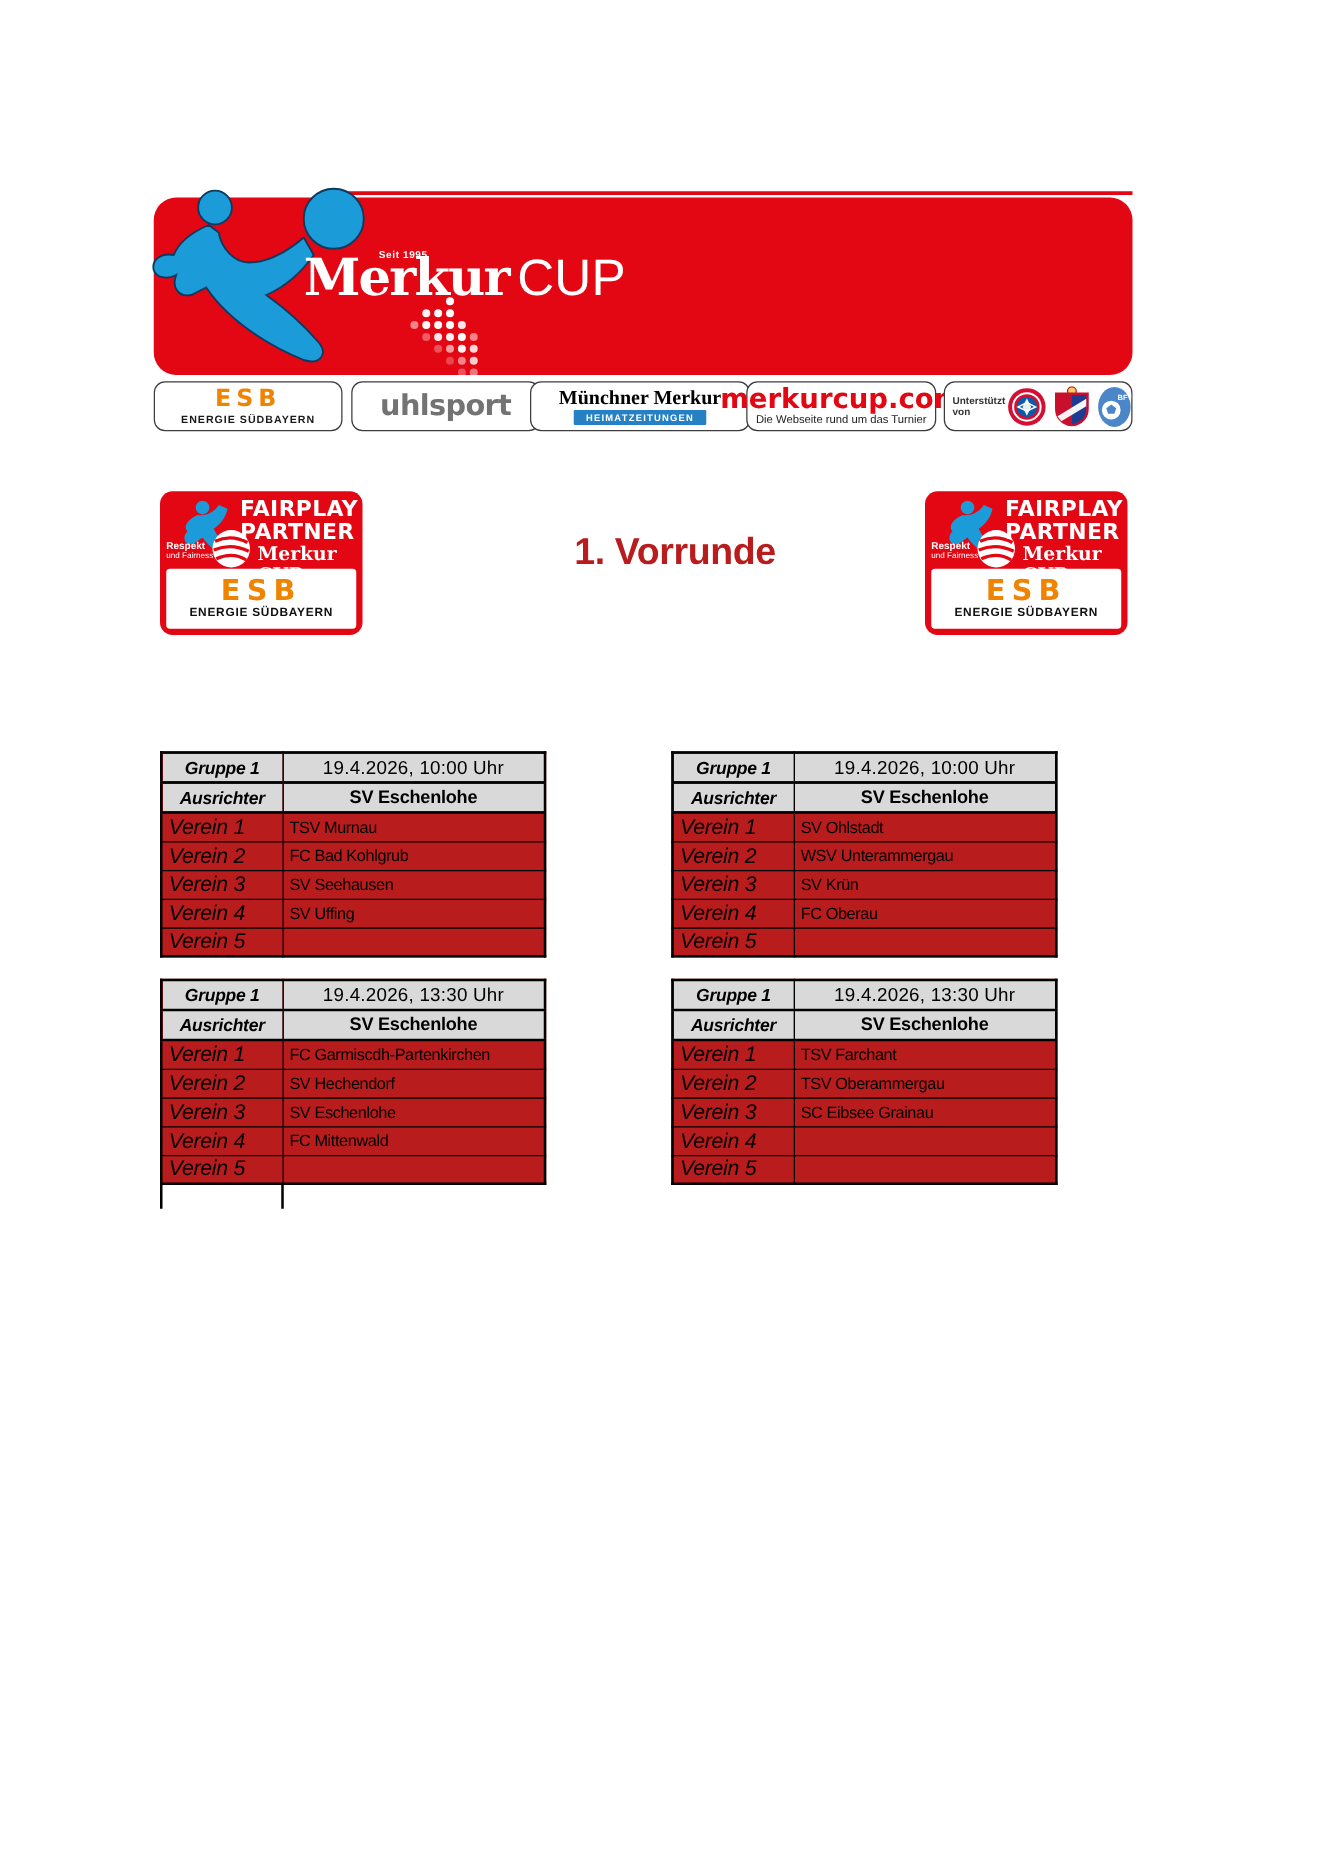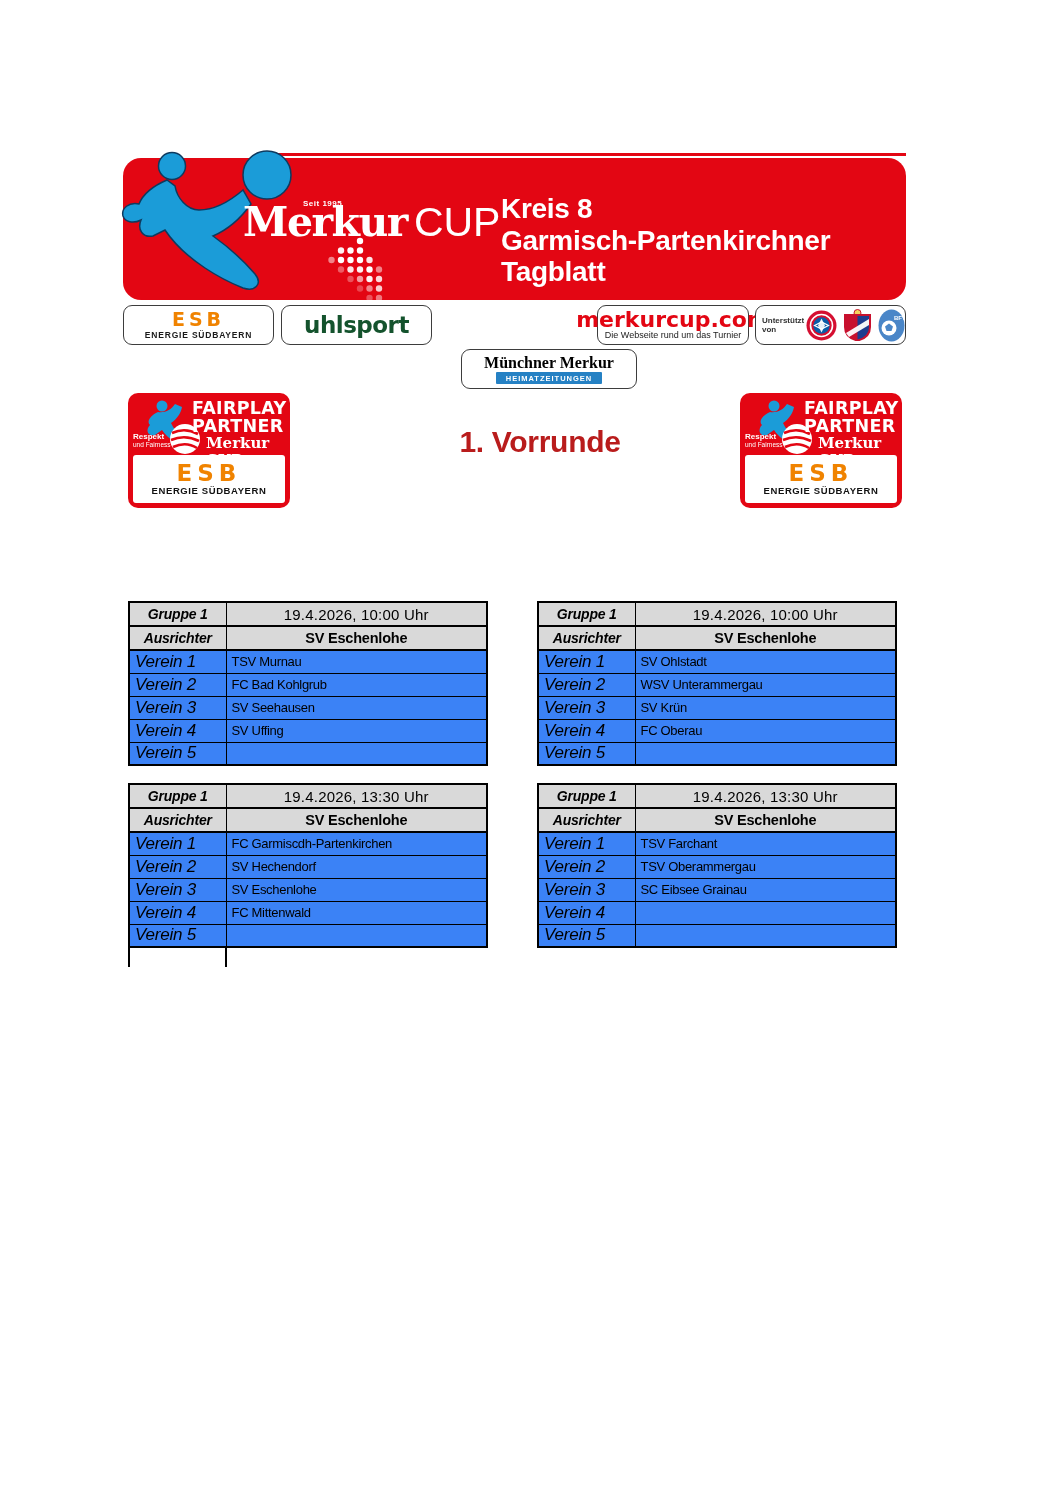--- a/index.html
+++ b/index.html
@@ -15,21 +15,21 @@
   .brand-merkur { font-family:"DejaVu Serif", serif; font-weight:bold; font-size:41px; letter-spacing:-1.5px; }
   .brand-cup { font-family:"Liberation Sans", sans-serif; font-weight:400; font-size:41px; margin-left:7px; }
   .brand-dots { position:absolute; left:322px; top:236px; width:80px; height:70px; }
   .region { position:absolute; left:501px; top:193px; color:#fff; font-weight:bold; font-size:28px; line-height:31.5px; letter-spacing:-.3px; }
 
   
   .sponsor-box { position:absolute; top:305px; height:40px; background:#fff; border:1.6px solid #3d3d3d; border-radius:9px;
                  display:flex; flex-direction:column; align-items:center; justify-content:center; }
   .esb-word { color:#f08300; font-weight:900; font-size:19px; letter-spacing:4px; line-height:19px; font-family:"DejaVu Sans", sans-serif; }
   .esb-sub { color:#1a1a1a; font-weight:bold; font-size:8.5px; letter-spacing:.8px; margin-top:1px; }
-  .uhl-word { color:#14532d; font-weight:900; font-size:23px; letter-spacing:-.5px; font-family:"DejaVu Sans", sans-serif; }
+  .uhl-word { color:#737373; font-weight:900; font-size:23px; letter-spacing:-.5px; font-family:"DejaVu Sans", sans-serif; }
   .mm-title { color:#000; font-family:"Liberation Serif", serif; font-weight:bold; font-size:16px; line-height:17px; }
   .mm-bar { background:#2581c4; color:#fff; font-weight:bold; font-size:7.5px; letter-spacing:1px; padding:1.5px 10px; margin-top:1px; border-radius:1px; }
   .mc-title { color:#e30613; font-weight:900; font-size:22px; line-height:18px; font-family:"DejaVu Sans", sans-serif; }
   .mc-sub { color:#222; font-size:9px; margin-top:1px; }
   .support-box { flex-direction:row !important; justify-content:flex-start !important; padding:16px 6px; }
   .support-label { font-size:8px; font-weight:bold; color:#333; line-height:9px; width:40px; }
   .club-logos { display:flex; gap:6px; align-items:center; margin-left:4px; }
 
   
   .fairplay { position:absolute; top:393px; width:162px; height:115px; background:#e30613; border-radius:10px; }
@@ -44,21 +44,21 @@
   .fp-panel { position:absolute; left:5px; right:5px; top:62px; bottom:5px; background:#fff; border-radius:3px;
               display:flex; flex-direction:column; align-items:center; justify-content:center; }
   .fp-esb { color:#f08300; font-weight:900; font-size:23px; letter-spacing:5px; line-height:22px; font-family:"DejaVu Sans", sans-serif; }
   .fp-esb-sub { color:#111; font-weight:bold; font-size:9.5px; letter-spacing:.6px; margin-top:1px; }
 
   
   .round-title { position:absolute; left:380px; top:425px; width:320px; text-align:center;
                  font-size:30px; font-weight:bold; color:#b91c1c; letter-spacing:-.3px; }
 
   
-  table.grp { position:absolute; border-collapse:collapse; table-layout:fixed; width:360px; background:#3b82f6; border:2.5px solid #000; }
+  table.grp { position:absolute; border-collapse:collapse; table-layout:fixed; width:309px; background:#b91c1c; border:2.5px solid #000; }
   table.grp td { border:1.6px solid #000; vertical-align:middle; overflow:hidden; white-space:nowrap; }
   table.grp tr.hd td { background:#d9d9d9; border-bottom-width:2.5px; height:24px; }
   table.grp tr.bd td { height:23px; }
   td.c-label { width:97px; }
   .cell-group, .cell-hostlabel { font-weight:bold; font-style:italic; font-size:14px; text-align:center; letter-spacing:-.2px; }
   .cell-date { font-size:15px; text-align:center; letter-spacing:.2px; }
   .cell-host { font-weight:bold; font-size:14.5px; text-align:center; letter-spacing:-.2px; }
   .cell-verein { font-style:italic; font-size:17px; padding-left:5px; letter-spacing:-.2px; }
   .cell-team { font-size:13px; padding-left:5px; letter-spacing:-.3px; }
   .t1 { left:128px; top:601px; } .t2 { left:537px; top:601px; }
@@ -109,34 +109,29 @@
         <circle cx="47.5" cy="43" r="3.2" opacity=".95"></circle>
         <circle cx="57" cy="43" r="3.2" opacity=".85"></circle>
       <circle cx="38" cy="52.5" r="3.2" opacity=".25"></circle>
         <circle cx="47.5" cy="52.5" r="3.2" opacity=".5"></circle>
         <circle cx="57" cy="52.5" r="3.2" opacity=".8"></circle>
       <circle cx="47.5" cy="62" r="3.2" opacity=".3"></circle>
         <circle cx="57" cy="62" r="3.2" opacity=".45"></circle>
     </g>
   </svg>
 
-  <div class="region">
-    <div>Kreis 8</div>
-    <div>Garmisch-Partenkirchner</div>
-    <div>Tagblatt</div>
-  </div>
 
   <div class="sponsor-box" style="left:123px;width:151px;">
     <div class="esb-word">ESB</div>
     <div class="esb-sub">ENERGIE SÜDBAYERN</div>
   </div>
   <div class="sponsor-box" style="left:281px;width:151px;">
     <div class="uhl-word">uhlsport</div>
   </div>
-  <div class="sponsor-box" style="left:461px;width:176px;margin-top:44px;">
+  <div class="sponsor-box" style="left:424px;width:176px;">
     <div class="mm-title">Münchner Merkur</div>
     <div class="mm-bar">HEIMATZEITUNGEN</div>
   </div>
   <div class="sponsor-box" style="left:597px;width:152px;">
     <div class="mc-title">merkurcup.com</div>
     <div class="mc-sub">Die Webseite rund um das Turnier</div>
   </div>
   <div class="sponsor-box support-box" style="left:755px;width:151px;">
     <div class="support-label">
       <div>Unterstützt</div>

